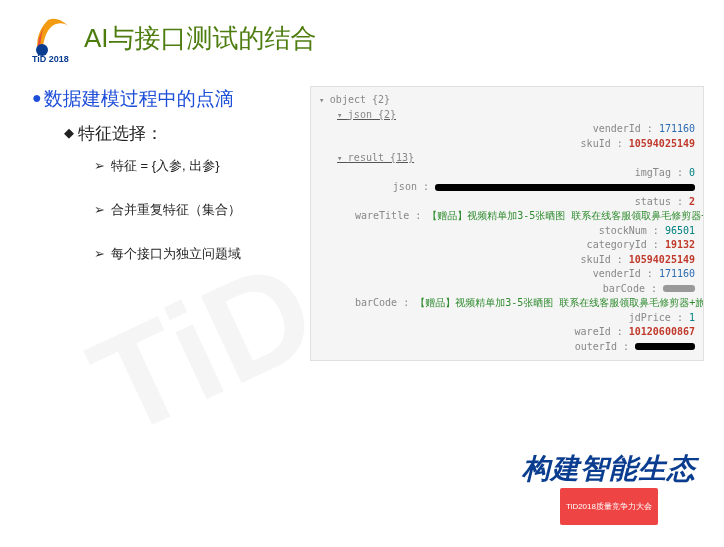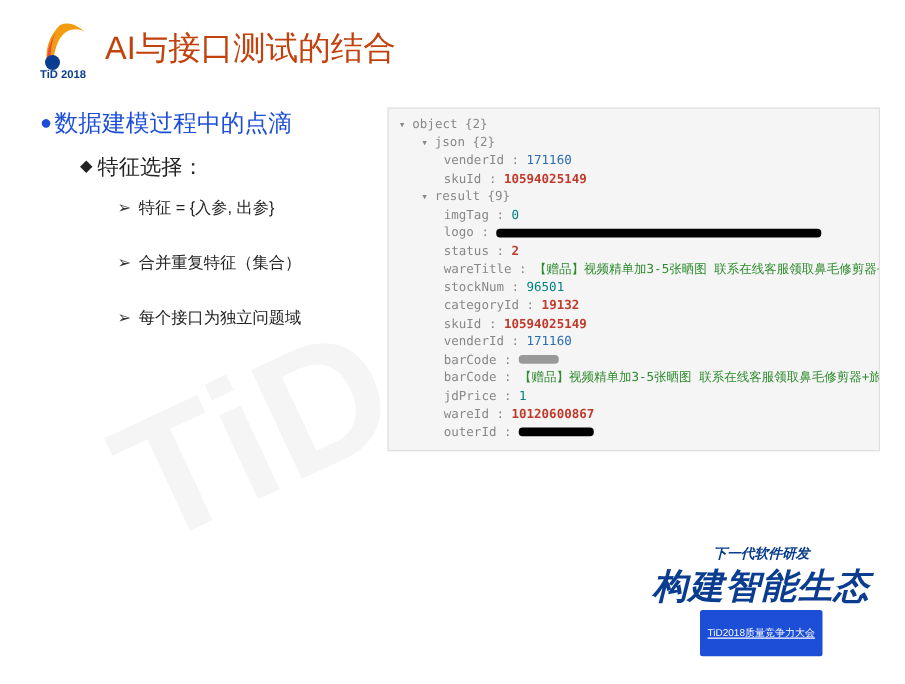--- a/index.html
+++ b/index.html
@@ -34,21 +34,21 @@
   .logo svg { width: 100%; height: 100%; }
   .logo-text {
     font-size: 9px;
     color: #0a3d8f;
     position: absolute;
     bottom: -2px; left: 4px;
     font-weight: bold;
   }
   .title {
     font-size: 26px;
-    color: #c2410c;
+    color: #4d7c0f;
     font-weight: 400;
   }
   .content {
     display: flex;
     padding: 18px 20px 0 30px;
   }
   .left-col {
     width: 280px;
     flex-shrink: 0;
   }
@@ -80,22 +80,22 @@
     line-height: 1.45;
     padding: 6px 8px;
     color: #555;
     overflow: hidden;
     min-height: 230px;
     position: relative;
   }
   .code-line { white-space: pre; }
   .tri-open::before { content: "▾ "; color: #888; font-size: 9px; }
   .ind0 { padding-left: 0px; }
-  .ind1 { padding-left: 18px; }
-  .ind2 { padding-left: 36px; }
+  .ind1 { padding-left: 18px; text-decoration: underline; }
+  .ind2 { padding-left: 36px; text-align: right; }
   .key { color: #888; }
   .num-red { color: #c0392b; font-weight: bold; }
   .num-blue { color: #2b6cb0; }
   .num-teal { color: #008080; }
   .str-green { color: #2e8b2e; }
   .redacted {
     display: inline-block;
     background: #000;
     height: 7px;
     vertical-align: middle;
@@ -112,27 +112,26 @@
     font-style: italic;
     font-weight: bold;
   }
   .footer-main {
     font-size: 28px;
     font-weight: 900;
     letter-spacing: 1px;
     font-style: italic;
   }
   .footer-bar {
-    background: #1d4ed8;
+    background: #ef4444;
     color: #fff;
     font-size: 8px;
     padding: 13px 6px;
     border-radius: 2px;
     display: inline-block;
-    text-decoration: underline;
   }
 </style>
 </head>
 <body>
 
 <div class="watermark">TiD 2018</div>
 
 <div class="header">
   <div class="logo">
     <svg viewBox="0 0 48 48">
@@ -152,34 +151,33 @@
     <div class="lvl3">特征 = {入参, 出参}</div>
     <div class="lvl3">合并重复特征（集合）</div>
     <div class="lvl3">每个接口为独立问题域</div>
   </div>
 
   <div class="code-panel">
     <div class="code-line ind0 tri-open"><span class="key">object {2}</span></div>
     <div class="code-line ind1 tri-open"><span class="key">json {2}</span></div>
     <div class="code-line ind2"><span class="key">venderId : </span><span class="num-blue">171160</span></div>
     <div class="code-line ind2"><span class="key">skuId : </span><span class="num-red">10594025149</span></div>
-    <div class="code-line ind1 tri-open"><span class="key">result {9}</span></div>
+    <div class="code-line ind1 tri-open"><span class="key">result {13}</span></div>
     <div class="code-line ind2"><span class="key">imgTag : </span><span class="num-teal">0</span></div>
-    <div class="code-line ind2"><span class="key">logo :</span> <span class="redacted" style="width:260px"></span></div>
+    <div class="code-line ind2"><span class="key">json :</span> <span class="redacted" style="width:260px"></span></div>
     <div class="code-line ind2"><span class="key">status : </span><span class="num-red">2</span></div>
     <div class="code-line ind2"><span class="key">wareTitle :</span> <span class="str-green">【赠品】视频精单加3-5张晒图 联系在线客服领取鼻毛修剪器+旅行须刀袋</span></div>
     <div class="code-line ind2"><span class="key">stockNum : </span><span class="num-teal">96501</span></div>
     <div class="code-line ind2"><span class="key">categoryId : </span><span class="num-red">19132</span></div>
     <div class="code-line ind2"><span class="key">skuId : </span><span class="num-red">10594025149</span></div>
     <div class="code-line ind2"><span class="key">venderId : </span><span class="num-blue">171160</span></div>
     <div class="code-line ind2"><span class="key">barCode :</span> <span class="redacted" style="width:32px;background:#999"></span></div>
     <div class="code-line ind2"><span class="key">barCode :</span> <span class="str-green">【赠品】视频精单加3-5张晒图 联系在线客服领取鼻毛修剪器+旅行须刀袋</span></div>
     <div class="code-line ind2"><span class="key">jdPrice : </span><span class="num-teal">1</span></div>
     <div class="code-line ind2"><span class="key">wareId : </span><span class="num-red">10120600867</span></div>
     <div class="code-line ind2"><span class="key">outerId :</span> <span class="redacted" style="width:60px"></span></div>
   </div>
 </div>
 
 <div class="footer-badge">
-  <div class="footer-top">下一代软件研发</div>
   <div class="footer-main">构建智能生态</div>
   <div class="footer-bar">TiD2018质量竞争力大会</div>
 </div>
 
 </body></html>

